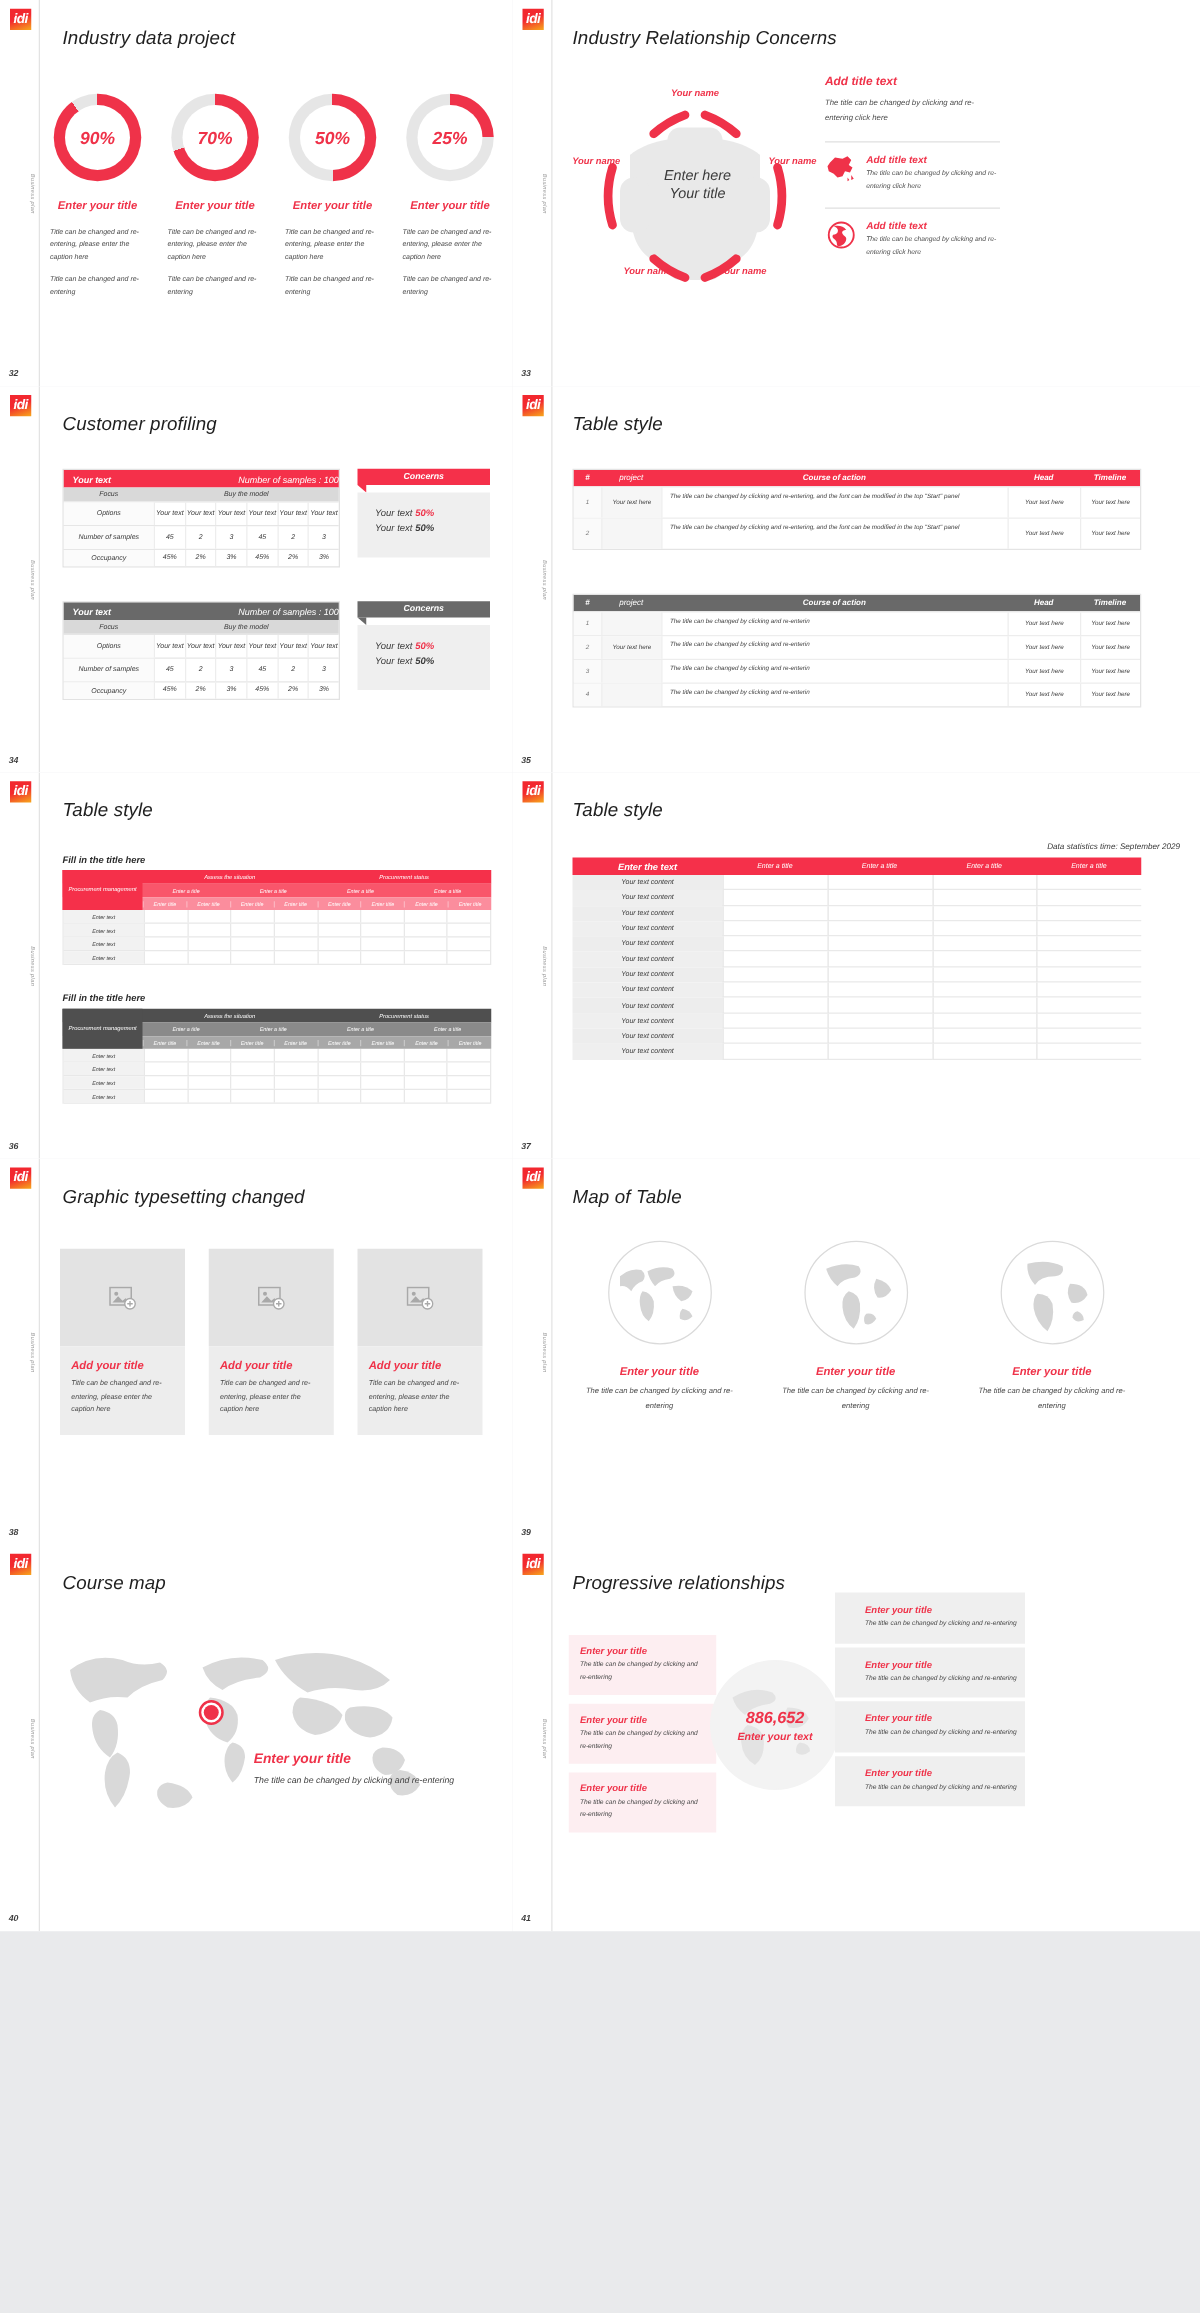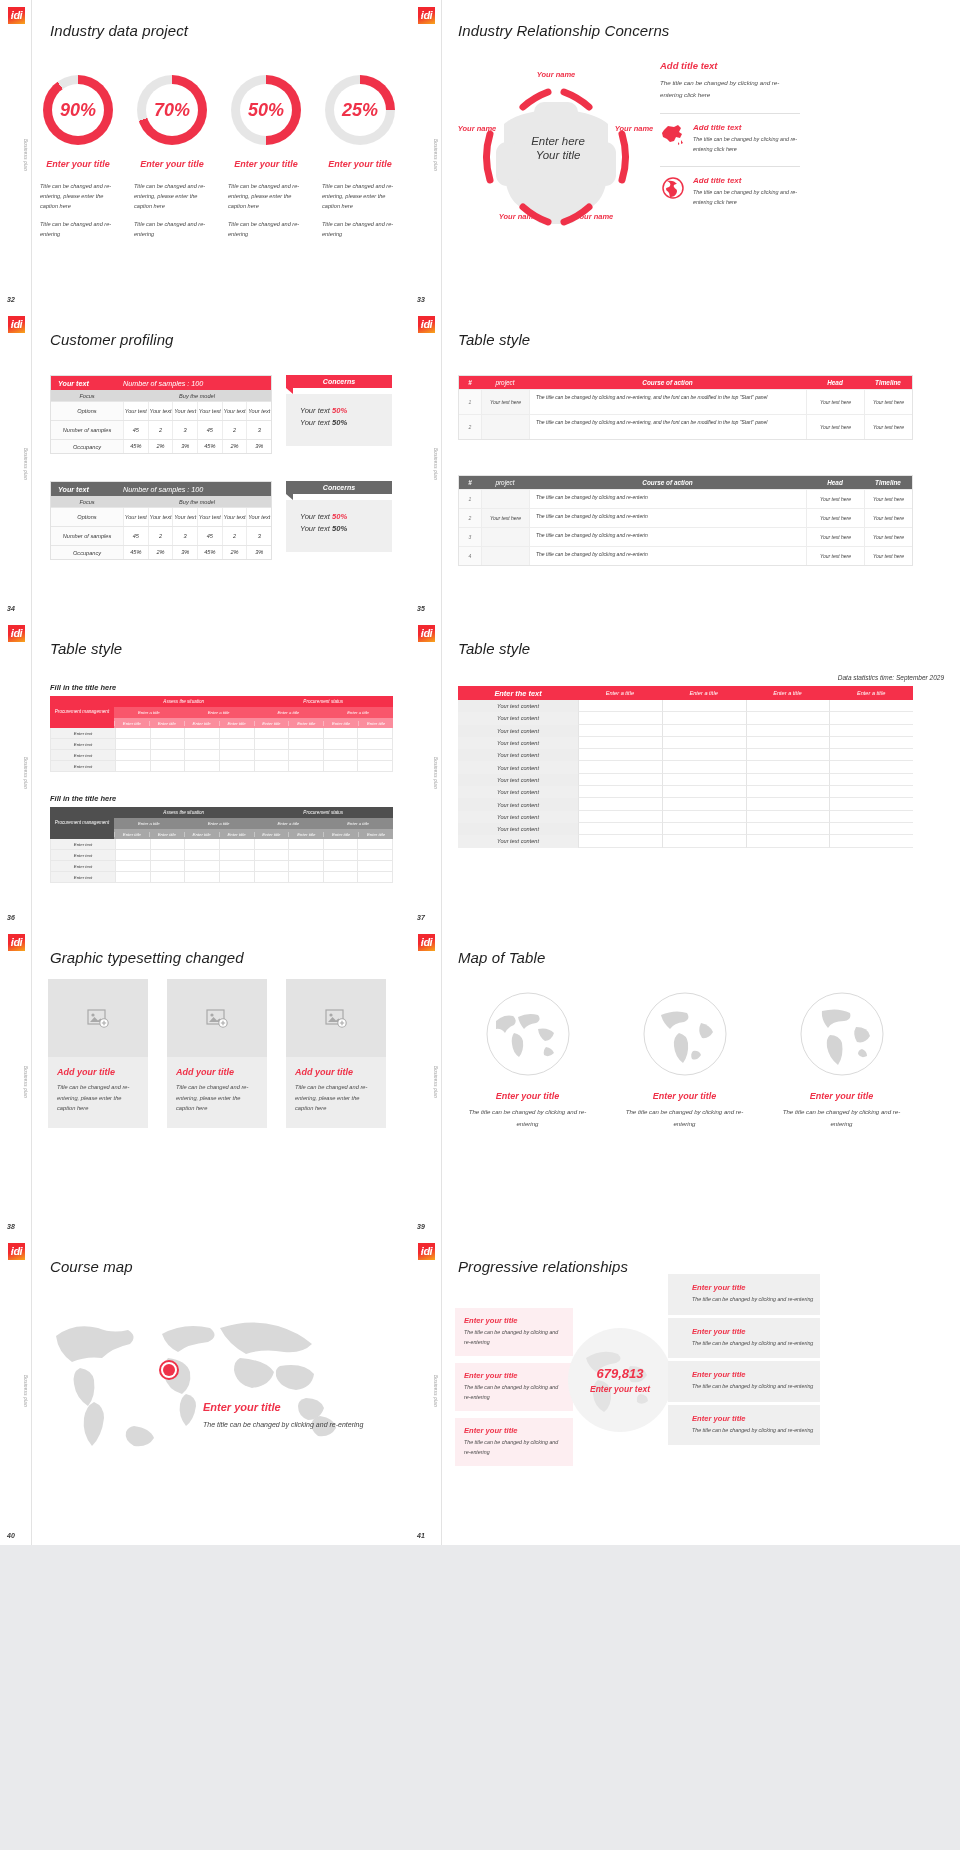--- a/index.html
+++ b/index.html
@@ -53,21 +53,21 @@
   
   .donutrow { position: absolute; left: 38px; top: 75px; display: flex; gap: 14px; }
   .dcol { width: 80px; }
   .donut { width: 70px; height: 70px; position: relative; margin: 0 auto; }
   .donut .ring { width: 70px; height: 70px; border-radius: 50%; }
   .donut .hole {
     position: absolute; left: 9px; top: 9px; width: 52px; height: 52px;
     border-radius: 50%; background: #fff;
     display: flex; align-items: center; justify-content: center;
   }
-  .donut .pct { font-size: 18px; font-weight: bold; color: #ef3249; }
+  .donut .pct { font-size: 14px; font-weight: bold; color: #ef3249; }
   .dtitle { margin-top: 14px; text-align: center; color: #ef3249; font-weight: bold; font-size: 9px; }
   .dbody { margin-top: 13px; font-size: 5.6px; color: #4a4a4a; line-height: 1.75; text-align: left; padding-left: 2px;}
   .dbody p + p { margin-top: 9px; }
 
   
   .s33wrap { position: absolute; left: 46px; top: 62px; width: 200px; height: 190px; }
   .centertxt {
     position: absolute; left: 46px; top: 72px; width: 112px; text-align: center;
     font-size: 11.5px; color: #3a3a3a; line-height: 1.25;
   }
@@ -80,21 +80,21 @@
   .r33hr { height: 1px; background: #e0e0e0; margin: 12px 0 9px; }
   .r33item { display: flex; gap: 7px; margin-bottom: 11px; align-items: flex-start; }
   .r33ico { width: 26px; height: 24px; flex: 0 0 26px; color:#ef3249; }
   .r33it { color: #ef3249; font-weight: bold; font-size: 8px; }
   .r33ib { font-size: 5.4px; color: #4b4b4b; line-height: 1.75; margin-top: 3px; }
 
   
   .cp-table { position: absolute; border: 1px solid #e2e2e2; font-size: 5.6px; color: #3a3a3a; }
   .cp-head { display:flex; color:#fff; font-size: 7.2px; height: 14px; align-items:center; }
   .cp-head .a { width: 72px; padding-left: 7px; font-weight: bold; }
-  .cp-head .b { flex: 1; text-align: left; }
+  .cp-head .b { flex: 1; text-align: right; }
   .cp-sub { display:flex; background:#d9d9d9; height: 11px; align-items:center; }
   .cp-sub .a { width: 72px; text-align:center; }
   .cp-sub .b { flex: 1; text-align:center; }
   .cp-row { display:flex; border-top:1px solid #e6e6e6; }
   .cp-row .a { width: 72px; text-align:center; display:flex; align-items:center; justify-content:center; background:#fbfbfb;}
   .cp-row .c { flex:1; text-align:center; display:flex; align-items:center; justify-content:center; border-left:1px solid #ededed; line-height:1.25; }
   .concern {
     position:absolute; width: 106px;
   }
   .concern-head { height: 13px; color:#fff; font-weight:bold; font-size:7px; display:flex; align-items:center; justify-content:center; }
@@ -141,21 +141,21 @@
   .t37 { position:absolute; font-size:5.6px; }
   .t37 .hd { display:flex; height:14px; background:#f5304a; color:#fff; align-items:center; }
   .t37 .hd .c1 { width:120px; text-align:center; font-weight:bold; font-size:7.4px; }
   .t37 .hd .cx { flex:1; text-align:center; font-size:5.6px; }
   .t37 .rw { display:flex; height:12.3px; align-items:center; }
   .t37 .rw .c1 { width:120px; text-align:center; background:#efefef; height:100%; display:flex;align-items:center;justify-content:center; color:#3a3a3a;}
   .t37 .rw:nth-child(even) .c1 { background:#ededed; }
   .t37 .rw .cx { flex:1; height:100%; border-left:1px solid #e4e4e4; border-bottom:1px solid #e9e9e9; }
 
   
-  .cards { position:absolute; left:48px; top:52px; display:flex; gap:19px;align-items:center; }
+  .cards { position:absolute; left:48px; top:72px; display:flex; gap:19px;align-items:center; }
   .card { width:100px; }
   .cimg { width:100px; height:78px; background:#e3e3e3; display:flex;align-items:center;justify-content:center; }
   .ctitle { color:#ef3249; font-weight:bold; font-size:9px; margin-top:13px; }
   .cbody { font-size:5.7px; color:#4a4a4a; line-height:1.85; margin-top:5px; }
 
   
   .globes { position:absolute; left:55px; top:62px; display:flex; gap:32px; }
   .gcol { width:125px; text-align:center; }
   .gtitle { color:#ef3249; font-weight:bold; font-size:9px; margin-top:8px; }
   .gbody { font-size:6.1px; color:#4a4a4a; line-height:1.95; margin-top:5px; }
@@ -916,21 +916,21 @@
     <div class="pcircle">
       <svg width="104" height="104" viewBox="0 0 104 104" style="position:absolute;left:0;top:0;">
         <circle cx="52" cy="52" r="51" fill="#f3f3f3"></circle>
         <g fill="#e3e3e3">
           <path d="M18 30 q16 -10 32 -4 q6 6 -2 9 q-14 2 -20 9 q-8 -6 -10 -14 Z"></path>
           <path d="M30 52 q12 2 13 12 q1 14 -7 20 q-10 -6 -11 -18 q-1 -10 5 -14 Z"></path>
           <path d="M62 38 q14 0 17 9 q-5 9 -16 7 q-6 -9 -1 -16 Z"></path>
           <path d="M72 66 q8 1 8 7 q-6 5 -11 1 q-1 -6 3 -8 Z"></path>
         </g>
       </svg>
-      <div class="pnum" style="position:relative;">679,813</div>
+      <div class="pnum" style="position:relative;">886,652</div>
       <div class="pent" style="position:relative;">Enter your text</div>
     </div>
 
     <div class="prright">
       <div class="prrow">
         <div class="prtitle">Enter your title</div>
         <div class="prbody">The title can be changed by clicking and re-entering</div>
       </div>
       <div class="prrow">
         <div class="prtitle">Enter your title</div>

